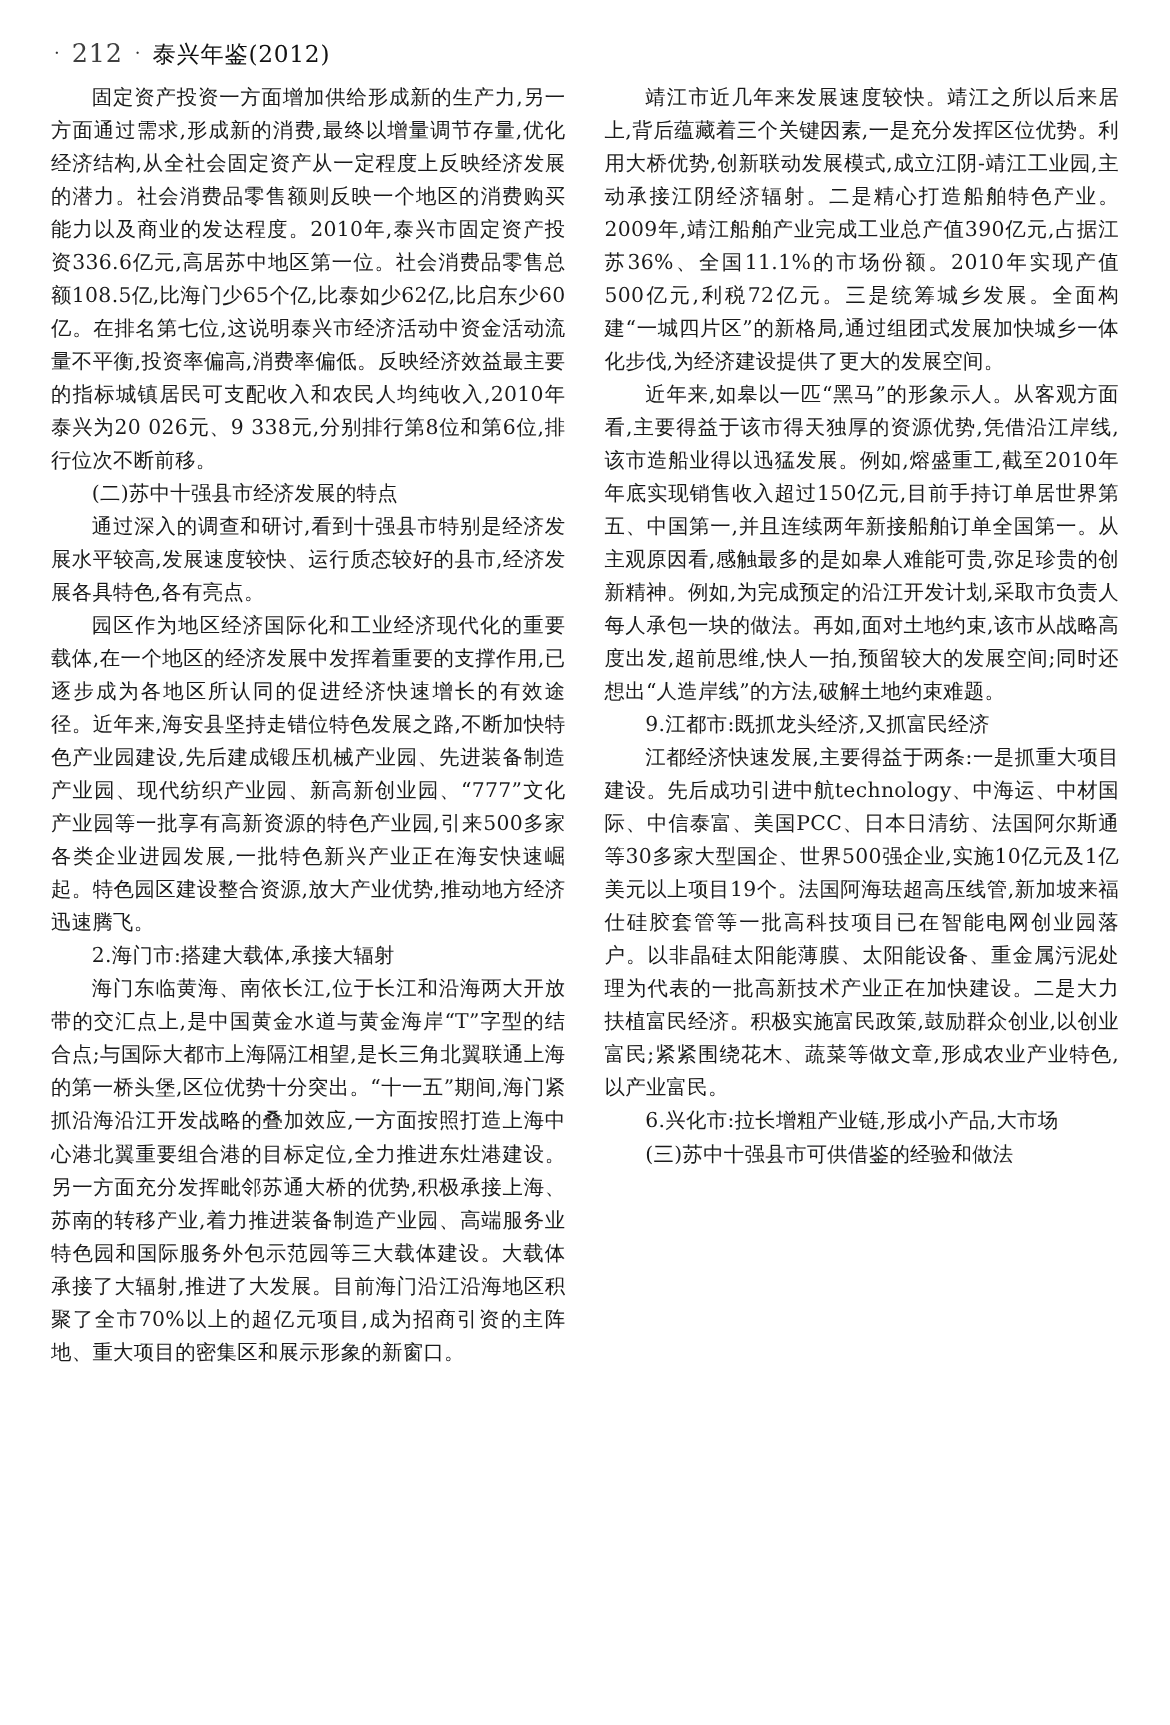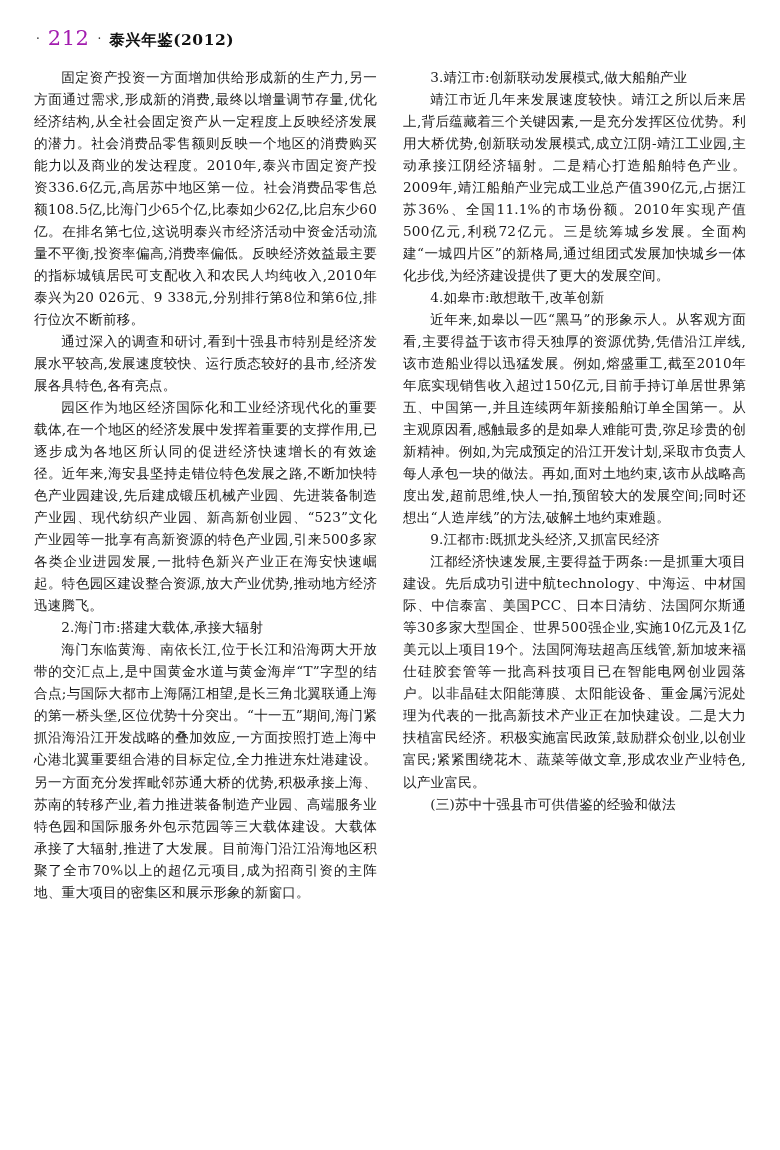--- a/index.html
+++ b/index.html
@@ -28,34 +28,34 @@
     padding-left: 2px;
   }
   .header .bullet {
     font-size: 12px;
     color: #333;
     line-height: 1;
     position: relative;
     top: -2px;
   }
   .header .page-num {
-    font-size: 21px;
-    color: #a21caf;
+    font-size: 17px;
+    color: #404040;
     letter-spacing: 0.5px;
   }
   .header .book-title {
     font-size: 15.5px;
-    font-weight: bold;
+    font-weight: normal;
     color: #111;
     letter-spacing: 0.5px;
   }
   .columns {
     display: flex;
     gap: 26px;
-    margin-top: 12px;
+    margin-top: 0;
     height: 1060px;
   }
   .col {
     width: 343px;
     font-size: 13.6px;
     line-height: 1.62;
     text-align: justify;
     text-justify: inter-ideograph;
     letter-spacing: 0.2px;
   }
@@ -76,30 +76,30 @@
     <span class="bullet">·</span>
     <span class="page-num">212</span>
     <span class="bullet">·</span>
     <span class="book-title">泰兴年鉴(2012)</span>
   </div>
 
   <div class="columns">
 
     <div class="col">
       <p>固定资产投资一方面增加供给形成新的生产力,另一方面通过需求,形成新的消费,最终以增量调节存量,优化经济结构,从全社会固定资产从一定程度上反映经济发展的潜力。社会消费品零售额则反映一个地区的消费购买能力以及商业的发达程度。2010年,泰兴市固定资产投资336.6亿元,高居苏中地区第一位。社会消费品零售总额108.5亿,比海门少65个亿,比泰如少62亿,比启东少60亿。在排名第七位,这说明泰兴市经济活动中资金活动流量不平衡,投资率偏高,消费率偏低。反映经济效益最主要的指标城镇居民可支配收入和农民人均纯收入,2010年泰兴为20 026元、9 338元,分别排行第8位和第6位,排行位次不断前移。</p>
+      <p class="heading">(二)苏中十强县市经济发展的特点</p>
       <p>通过深入的调查和研讨,看到十强县市特别是经济发展水平较高,发展速度较快、运行质态较好的县市,经济发展各具特色,各有亮点。</p>
-      <p>园区作为地区经济国际化和工业经济现代化的重要载体,在一个地区的经济发展中发挥着重要的支撑作用,已逐步成为各地区所认同的促进经济快速增长的有效途径。近年来,海安县坚持走错位特色发展之路,不断加快特色产业园建设,先后建成锻压机械产业园、先进装备制造产业园、现代纺织产业园、新高新创业园、“523”文化产业园等一批享有高新资源的特色产业园,引来500多家各类企业进园发展,一批特色新兴产业正在海安快速崛起。特色园区建设整合资源,放大产业优势,推动地方经济迅速腾飞。</p>
+      <p>园区作为地区经济国际化和工业经济现代化的重要载体,在一个地区的经济发展中发挥着重要的支撑作用,已逐步成为各地区所认同的促进经济快速增长的有效途径。近年来,海安县坚持走错位特色发展之路,不断加快特色产业园建设,先后建成锻压机械产业园、先进装备制造产业园、现代纺织产业园、新高新创业园、“777”文化产业园等一批享有高新资源的特色产业园,引来500多家各类企业进园发展,一批特色新兴产业正在海安快速崛起。特色园区建设整合资源,放大产业优势,推动地方经济迅速腾飞。</p>
       <p class="heading">2.海门市:搭建大载体,承接大辐射</p>
       <p>海门东临黄海、南依长江,位于长江和沿海两大开放带的交汇点上,是中国黄金水道与黄金海岸“T”字型的结合点;与国际大都市上海隔江相望,是长三角北翼联通上海的第一桥头堡,区位优势十分突出。“十一五”期间,海门紧抓沿海沿江开发战略的叠加效应,一方面按照打造上海中心港北翼重要组合港的目标定位,全力推进东灶港建设。另一方面充分发挥毗邻苏通大桥的优势,积极承接上海、苏南的转移产业,着力推进装备制造产业园、高端服务业特色园和国际服务外包示范园等三大载体建设。大载体承接了大辐射,推进了大发展。目前海门沿江沿海地区积聚了全市70%以上的超亿元项目,成为招商引资的主阵地、重大项目的密集区和展示形象的新窗口。</p>
     </div>
 
     <div class="col">
-      <p class="heading">3.靖江市:创新联动发展模式,做大船舶产业</p>
       <p>靖江市近几年来发展速度较快。靖江之所以后来居上,背后蕴藏着三个关键因素,一是充分发挥区位优势。利用大桥优势,创新联动发展模式,成立江阴-靖江工业园,主动承接江阴经济辐射。二是精心打造船舶特色产业。2009年,靖江船舶产业完成工业总产值390亿元,占据江苏36%、全国11.1%的市场份额。2010年实现产值500亿元,利税72亿元。三是统筹城乡发展。全面构建“一城四片区”的新格局,通过组团式发展加快城乡一体化步伐,为经济建设提供了更大的发展空间。</p>
-      <p class="heading">4.如皋市:敢想敢干,改革创新</p>
       <p>近年来,如皋以一匹“黑马”的形象示人。从客观方面看,主要得益于该市得天独厚的资源优势,凭借沿江岸线,该市造船业得以迅猛发展。例如,熔盛重工,截至2010年年底实现销售收入超过150亿元,目前手持订单居世界第五、中国第一,并且连续两年新接船舶订单全国第一。从主观原因看,感触最多的是如皋人难能可贵,弥足珍贵的创新精神。例如,为完成预定的沿江开发计划,采取市负责人每人承包一块的做法。再如,面对土地约束,该市从战略高度出发,超前思维,快人一拍,预留较大的发展空间;同时还想出“人造岸线”的方法,破解土地约束难题。</p>
       <p class="heading">9.江都市:既抓龙头经济,又抓富民经济</p>
       <p>江都经济快速发展,主要得益于两条:一是抓重大项目建设。先后成功引进中航technology、中海运、中材国际、中信泰富、美国PCC、日本日清纺、法国阿尔斯通等30多家大型国企、世界500强企业,实施10亿元及1亿美元以上项目19个。法国阿海珐超高压线管,新加坡来福仕硅胶套管等一批高科技项目已在智能电网创业园落户。以非晶硅太阳能薄膜、太阳能设备、重金属污泥处理为代表的一批高新技术产业正在加快建设。二是大力扶植富民经济。积极实施富民政策,鼓励群众创业,以创业富民;紧紧围绕花木、蔬菜等做文章,形成农业产业特色,以产业富民。</p>
+      <p class="heading">6.兴化市:拉长增粗产业链,形成小产品,大市场</p>
       <p class="heading">(三)苏中十强县市可供借鉴的经验和做法</p>
     </div>
 
   </div>
 </div>
 
 </body></html>

